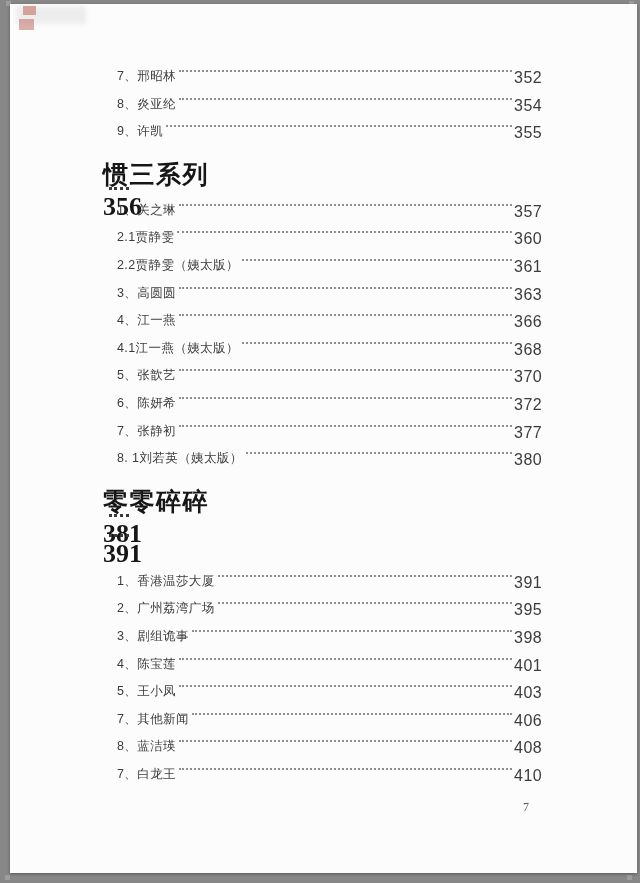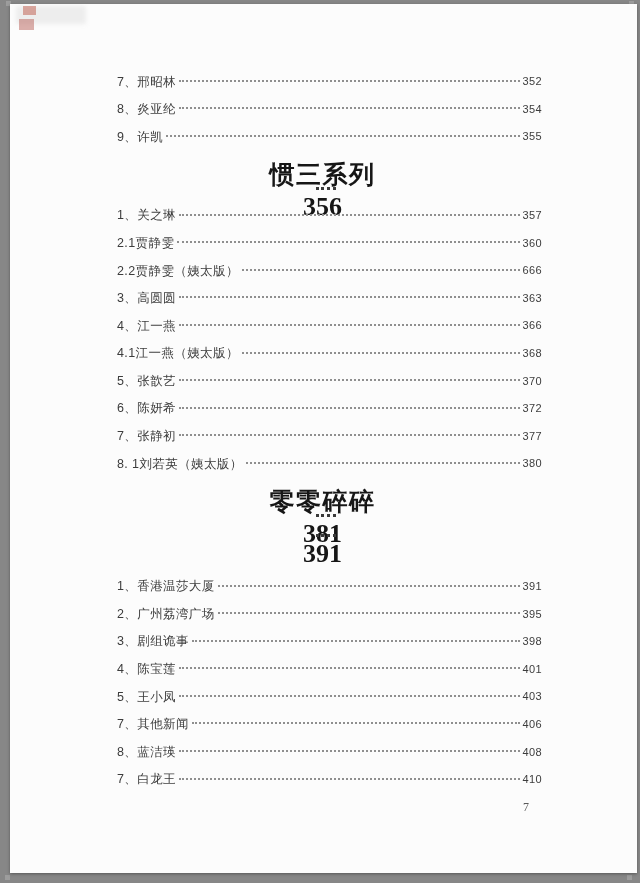--- a/index.html
+++ b/index.html
@@ -21,31 +21,31 @@
   .smudge{
     position:absolute;left:6px;top:2px;width:70px;height:18px;
     background:rgba(185,185,185,.22);filter:blur(2px);
   }
   .stamp{position:absolute;filter:blur(.6px);}
   .stamp-1{left:13px;top:2px;width:13px;height:9px;background:rgba(190,88,72,.5);}
   .stamp-2{left:9px;top:15px;width:15px;height:11px;background:rgba(178,80,70,.45);}
   .content{
     position:absolute;left:93px;top:66px;right:95px;
   }
-  .row{display:flex;align-items:center;}
+  .row{display:flex;align-items:flex-start;}
   .row.entry{
     height:23.6px;padding-bottom:4px;padding-left:14px;
     font-size:12.5px;color:#3c3c3c;letter-spacing:.4px;
   }
   .row.entry .lbl{white-space:nowrap;line-height:1;}
   .row.entry .leader{
     flex:1;border-bottom:2px dotted #8f8f8f;
     margin:0 2px 2px 3px;min-width:20px;
   }
-  .row.entry .pg{line-height:1;font-size:11px;color:#3c3c3c;}
+  .row.entry .pg{line-height:1;font-size:16px;color:#3c3c3c;}
   .row.heading{
     margin-top:9px;margin-bottom:7px;height:34px;padding-bottom:1px;
     font-weight:bold;color:#161616;flex-direction:column;
   }
   .row.heading .lbl{
     white-space:nowrap;line-height:1;font-size:25px;letter-spacing:1.5px;
   }
   .row.heading .leader{
     flex:1;border-bottom:3px dotted #3a3a3a;
     margin:0 0 4px 6px;min-width:20px;
@@ -103,21 +103,21 @@
       <span class="pg">357</span>
     </div>
     <div class="row entry">
       <span class="lbl">2.1贾静雯</span>
       <span class="leader"></span>
       <span class="pg">360</span>
     </div>
     <div class="row entry">
       <span class="lbl">2.2贾静雯（姨太版）</span>
       <span class="leader"></span>
-      <span class="pg">666</span>
+      <span class="pg">361</span>
     </div>
     <div class="row entry">
       <span class="lbl">3、高圆圆</span>
       <span class="leader"></span>
       <span class="pg">363</span>
     </div>
     <div class="row entry">
       <span class="lbl">4、江一燕</span>
       <span class="leader"></span>
       <span class="pg">366</span>

